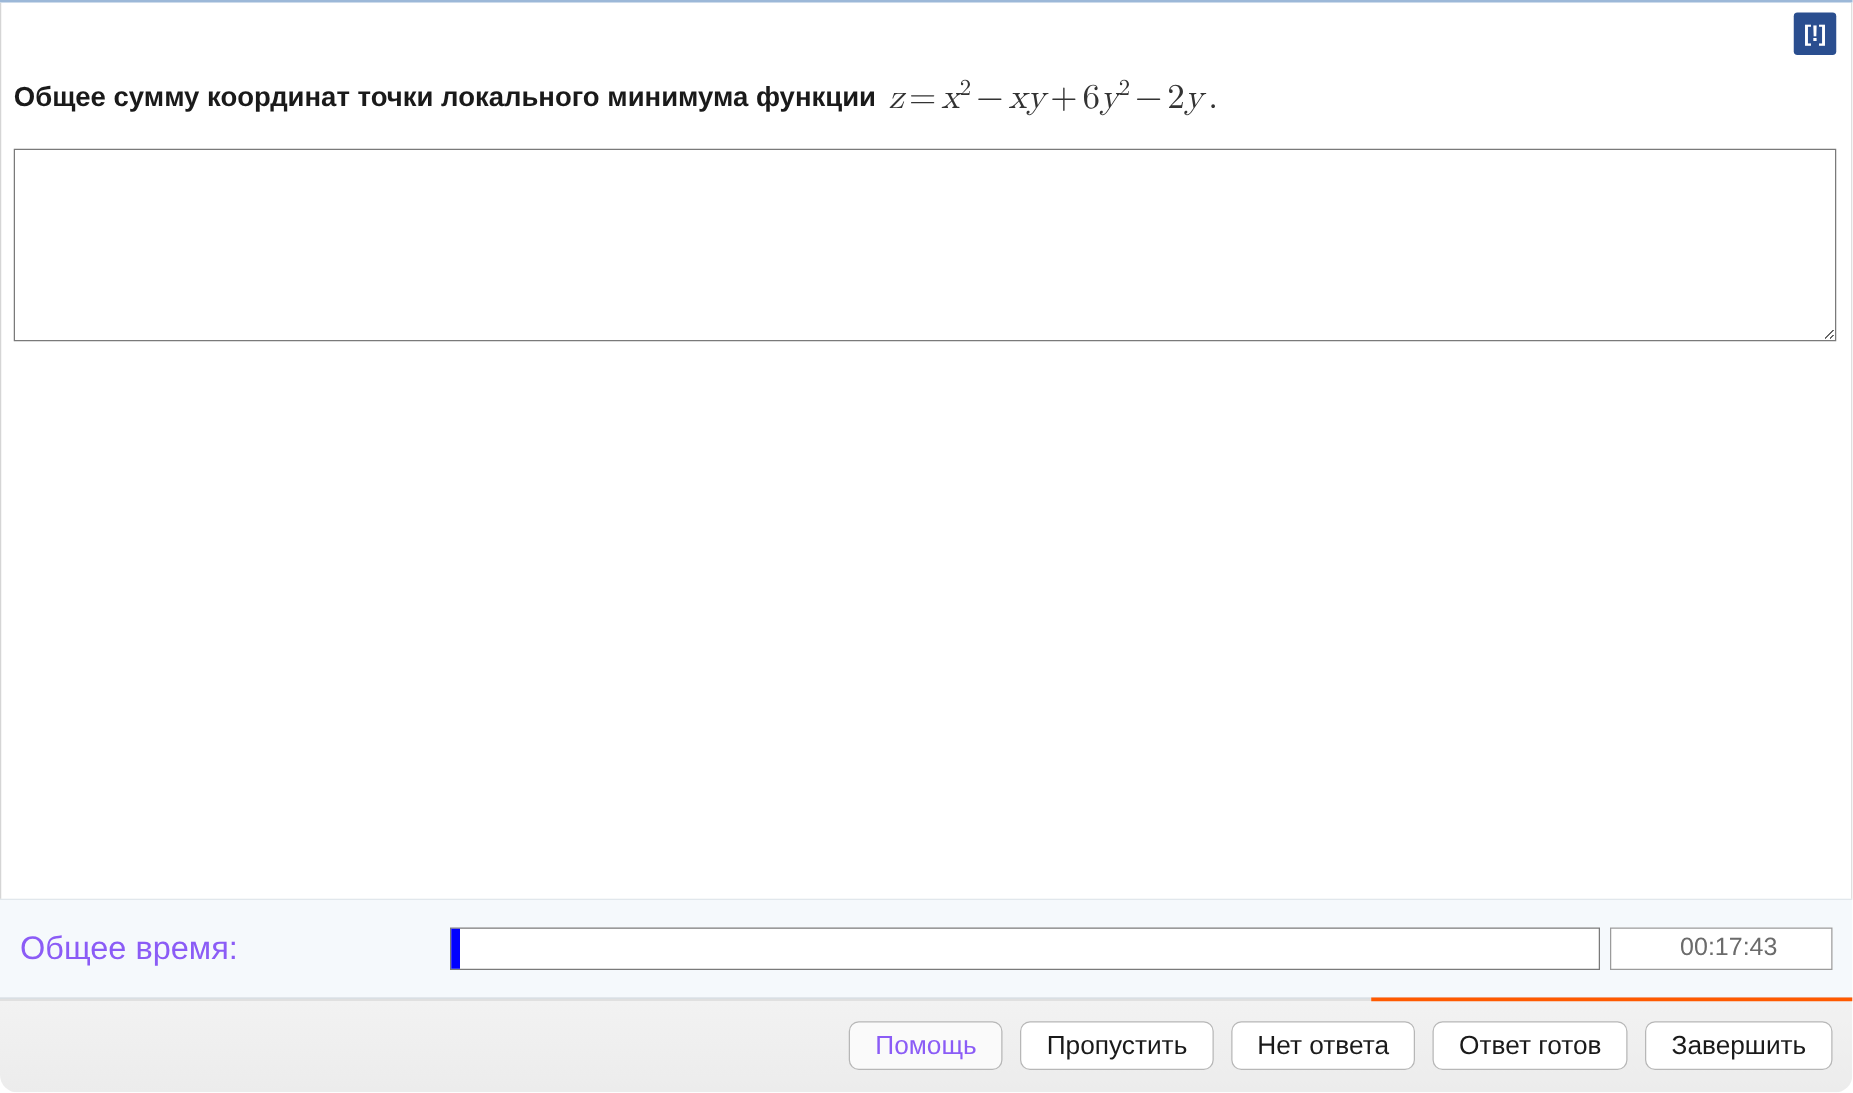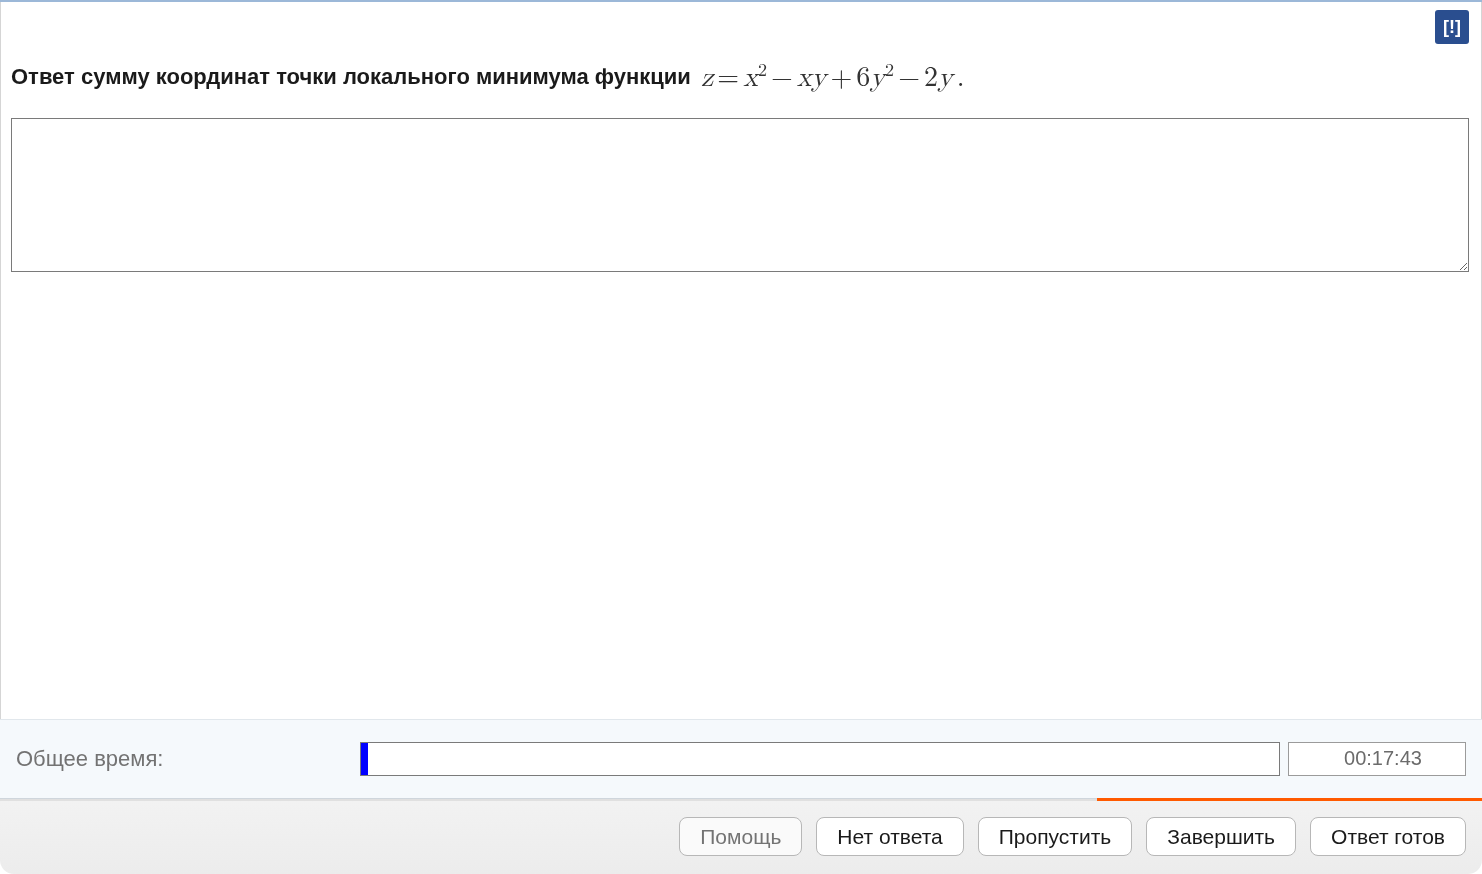--- a/index.html
+++ b/index.html
@@ -80,22 +80,22 @@
   .timer-bar {
     background: #f5f9fc;
     border-top: 1px solid #e1e7ec;
     border-bottom: 1px solid #cfd6dc;
     padding: 22px 16px;
     display: flex;
     align-items: center;
     gap: 24px;
   }
   .timer-label {
-    font-size: 22px;
-    color: #737373;
+    font-size: 26px;
+    color: #8b5cf6;
     white-space: nowrap;
     min-width: 320px;
   }
   .progress-wrap {
     flex: 1;
     display: flex;
     align-items: stretch;
     gap: 8px;
   }
   .progress-track {
@@ -150,35 +150,35 @@
     font-size: 21px;
     color: #1a1a1a;
     background: #ffffff;
     border: 1px solid #b7b7b7;
     border-radius: 8px;
     padding: 6px 20px;
     cursor: pointer;
     line-height: 1.2;
   }
   .btn.disabled {
-    color: #737373;
+    color: #8b5cf6;
     background: #fafafa;
     cursor: default;
   }
 </style>
 </head>
 <body>
 
 <div class="content-area">
   <div class="alert-badge">
     <span>[!]</span>
   </div>
 
   <div class="question-row">
-    <span class="question-text">Ответ сумму координат точки локального минимума функции</span>
+    <span class="question-text">Общее сумму координат точки локального минимума функции</span>
     <span class="formula" title="z = x^2 − xy + 6y^2 − 2y .">
       z<span class="op">=</span>x<sup>2</sup><span class="op">−</span>xy<span class="op">+</span><span class="num">6</span>y<sup>2</sup><span class="op">−</span><span class="num">2</span>y<span class="op">.</span>
     </span>
   </div>
 
   <textarea class="answer-box" placeholder="" style=""></textarea>
 </div>
 
 <div class="timer-bar">
   <div class="timer-label">Общее время:</div>
@@ -187,18 +187,18 @@
       <div class="progress-fill" style="width: 0.8%;"></div>
     </div>
     <div class="time-readout">00:17:43</div>
   </div>
 </div>
 
 <div class="button-bar-wrap">
   <div class="orange-stripe"></div>
   <div class="button-row">
     <button class="btn disabled">Помощь</button>
+    <button class="btn">Пропустить</button>
     <button class="btn">Нет ответа</button>
-    <button class="btn">Пропустить</button>
+    <button class="btn">Ответ готов</button>
     <button class="btn">Завершить</button>
-    <button class="btn">Ответ готов</button>
   </div>
 </div>
 
 </body></html>

